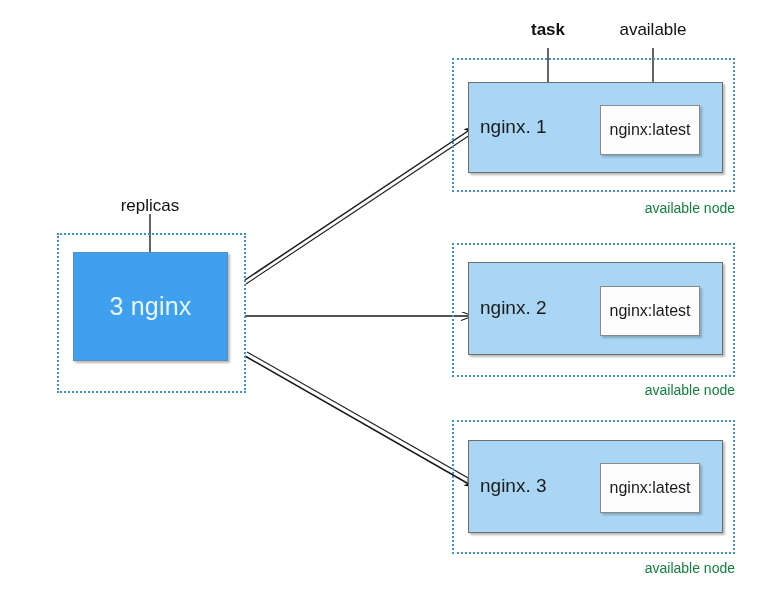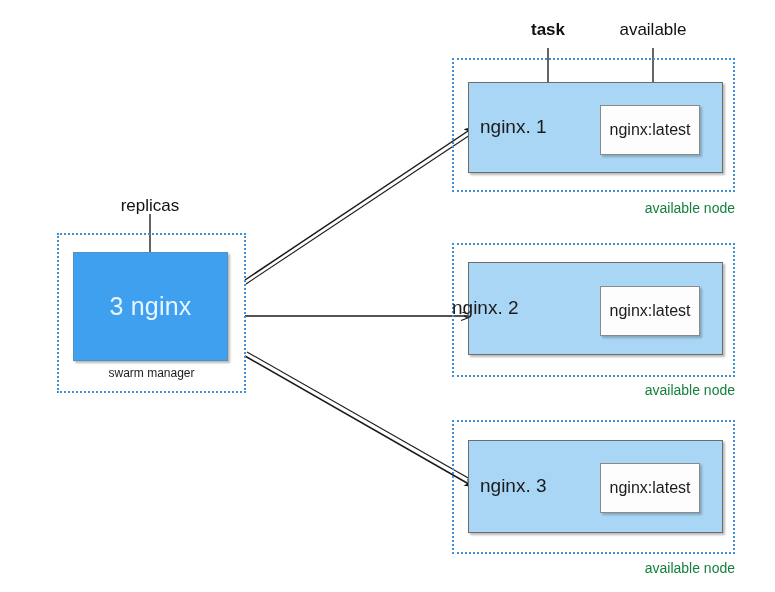--- a/index.html
+++ b/index.html
@@ -145,39 +145,38 @@
   <div class="annot" style="left:593px; top:20px; width:120px;">available</div>
 
   <div class="dotted-box" style="left:57px; top:233px; width:189px; height:160px;"></div>
 
   <div class="solid-box service-box" style="left:73px; top:252px; width:155px; height:109px;"></div>
 
   <div class="center-text service-text" style="left:73px; top:252px; width:155px; height:109px; flex-direction:column;">
     <span>3 nginx</span>
   </div>
 
-  <div class="caption-small" style="left:57px; top:366px; width:189px;">swarm manager</div>
 
   <div class="dotted-box" style="left:452px; top:58px; width:283px; height:134px;"></div>
 
   <div class="solid-box node-box" style="left:468px; top:82px; width:255px; height:91px;"></div>
 
   <div class="center-text task-text" style="left:480px; top:82px; width:120px; height:91px; justify-content:flex-start;">nginx. 1</div>
 
   <div class="solid-box container-box" style="left:600px; top:105px; width:100px; height:50px;"></div>
 
   <div class="center-text container-text" style="left:600px; top:105px; width:100px; height:50px;">nginx:latest</div>
 
   <div class="caption" style="left:452px; top:200px; width:283px;">available node</div>
 
   <div class="dotted-box" style="left:452px; top:243px; width:283px; height:134px;"></div>
 
   <div class="solid-box node-box" style="left:468px; top:262px; width:255px; height:93px;"></div>
 
-  <div class="center-text task-text" style="left:452px; top:262px; width:120px; height:93px; justify-content:flex-start;">nginx. 2</div>
+  <div class="center-text task-text" style="left:480px; top:262px; width:120px; height:93px; justify-content:flex-start;">nginx. 2</div>
 
   <div class="solid-box container-box" style="left:600px; top:286px; width:100px; height:50px;"></div>
 
   <div class="center-text container-text" style="left:600px; top:286px; width:100px; height:50px;">nginx:latest</div>
 
   <div class="caption" style="left:452px; top:382px; width:283px;">available node</div>
 
   <div class="dotted-box" style="left:452px; top:420px; width:283px; height:134px;"></div>
 
   <div class="solid-box node-box" style="left:468px; top:440px; width:255px; height:93px;"></div>

